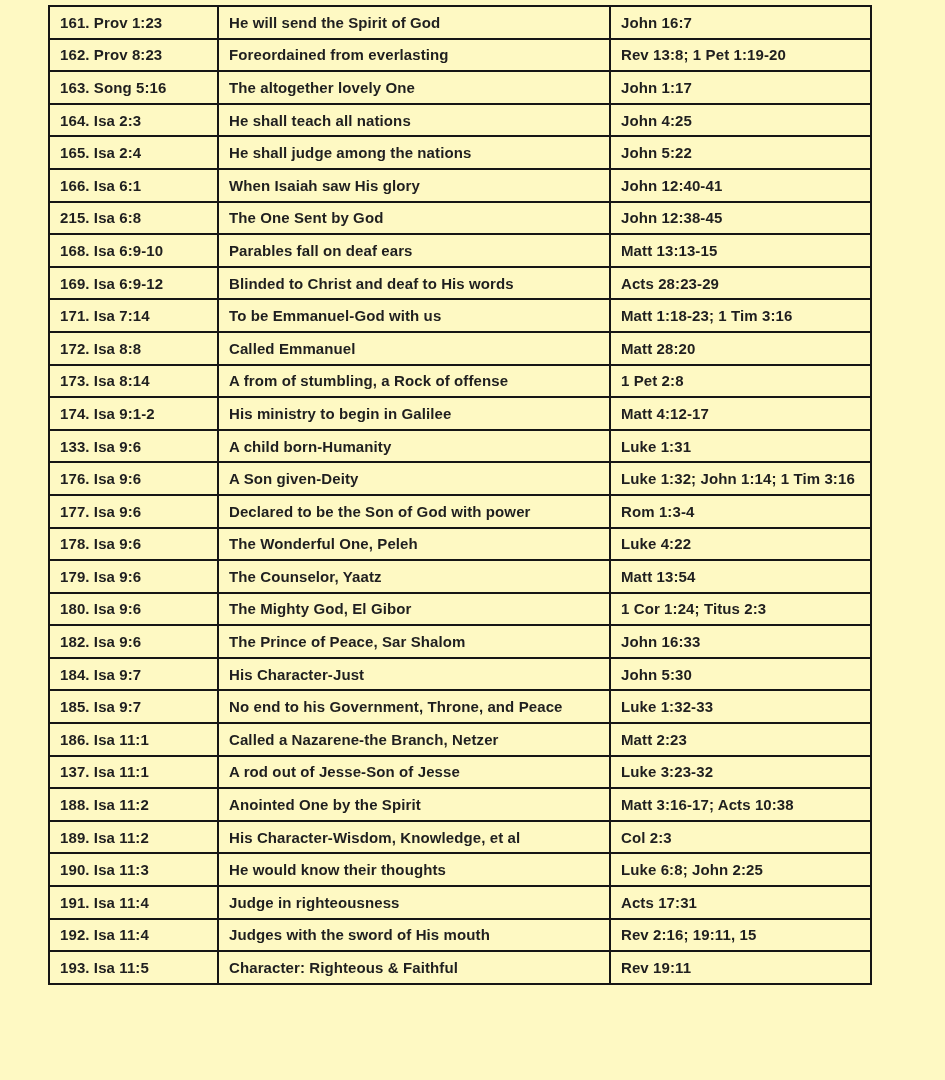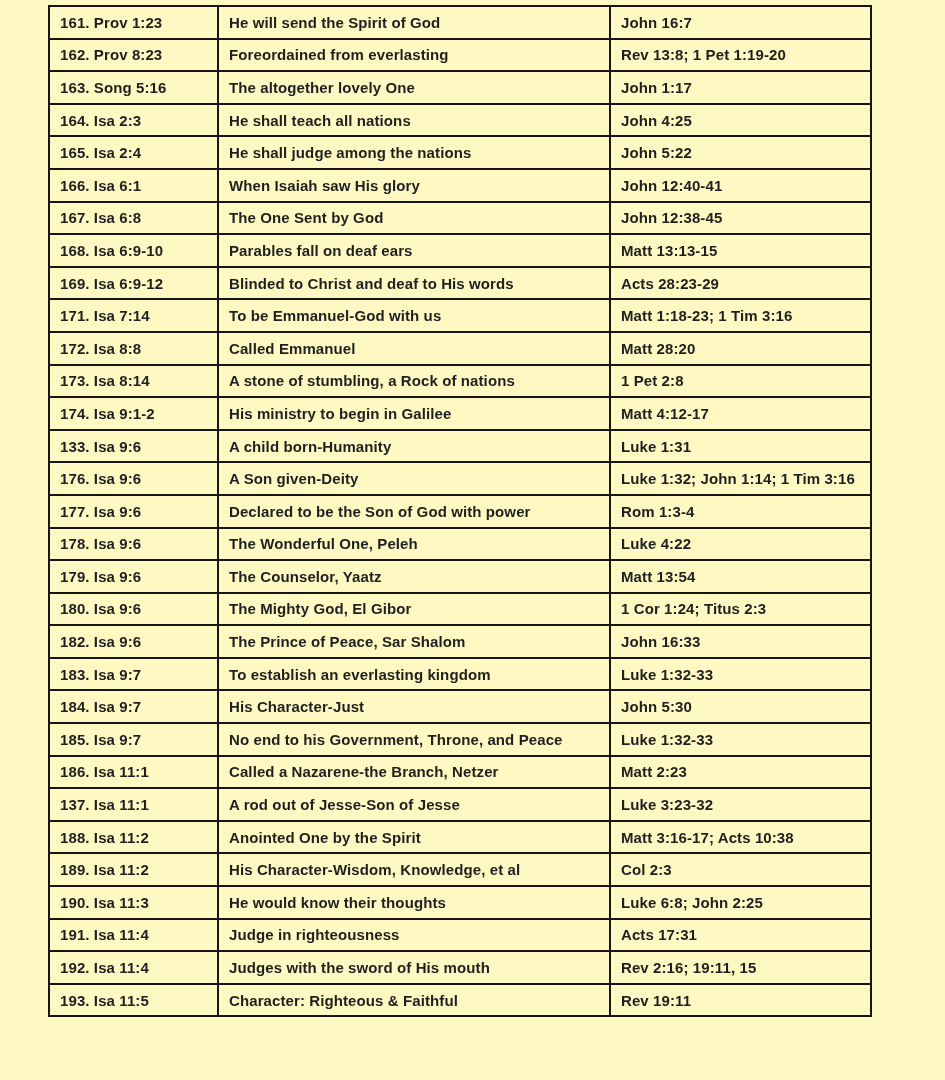--- a/index.html
+++ b/index.html
@@ -74,21 +74,21 @@
           <td>165. Isa 2:4</td>
           <td>He shall judge among the nations</td>
           <td>John 5:22</td>
         </tr>
         <tr>
           <td>166. Isa 6:1</td>
           <td>When Isaiah saw His glory</td>
           <td>John 12:40-41</td>
         </tr>
         <tr>
-          <td>167. Isa 6:8</td>
+          <td>215. Isa 6:8</td>
           <td>The One Sent by God</td>
           <td>John 12:38-45</td>
         </tr>
         <tr>
           <td>168. Isa 6:9-10</td>
           <td>Parables fall on deaf ears</td>
           <td>Matt 13:13-15</td>
         </tr>
         <tr>
           <td>169. Isa 6:9-12</td>
@@ -100,21 +100,21 @@
           <td>To be Emmanuel-God with us</td>
           <td>Matt 1:18-23; 1 Tim 3:16</td>
         </tr>
         <tr>
           <td>172. Isa 8:8</td>
           <td>Called Emmanuel</td>
           <td>Matt 28:20</td>
         </tr>
         <tr>
           <td>173. Isa 8:14</td>
-          <td>A stone of stumbling, a Rock of nations</td>
+          <td>A from of stumbling, a Rock of offense</td>
           <td>1 Pet 2:8</td>
         </tr>
         <tr>
           <td>174. Isa 9:1-2</td>
           <td>His ministry to begin in Galilee</td>
           <td>Matt 4:12-17</td>
         </tr>
         <tr>
           <td>133. Isa 9:6</td>
           <td>A child born-Humanity</td>
@@ -142,25 +142,20 @@
         </tr>
         <tr>
           <td>180. Isa 9:6</td>
           <td>The Mighty God, El Gibor</td>
           <td>1 Cor 1:24; Titus 2:3</td>
         </tr>
         <tr>
           <td>182. Isa 9:6</td>
           <td>The Prince of Peace, Sar Shalom</td>
           <td>John 16:33</td>
-        </tr>
-        <tr>
-          <td>183. Isa 9:7</td>
-          <td>To establish an everlasting kingdom</td>
-          <td>Luke 1:32-33</td>
         </tr>
         <tr>
           <td>184. Isa 9:7</td>
           <td>His Character-Just</td>
           <td>John 5:30</td>
         </tr>
         <tr>
           <td>185. Isa 9:7</td>
           <td>No end to his Government, Throne, and Peace</td>
           <td>Luke 1:32-33</td>

